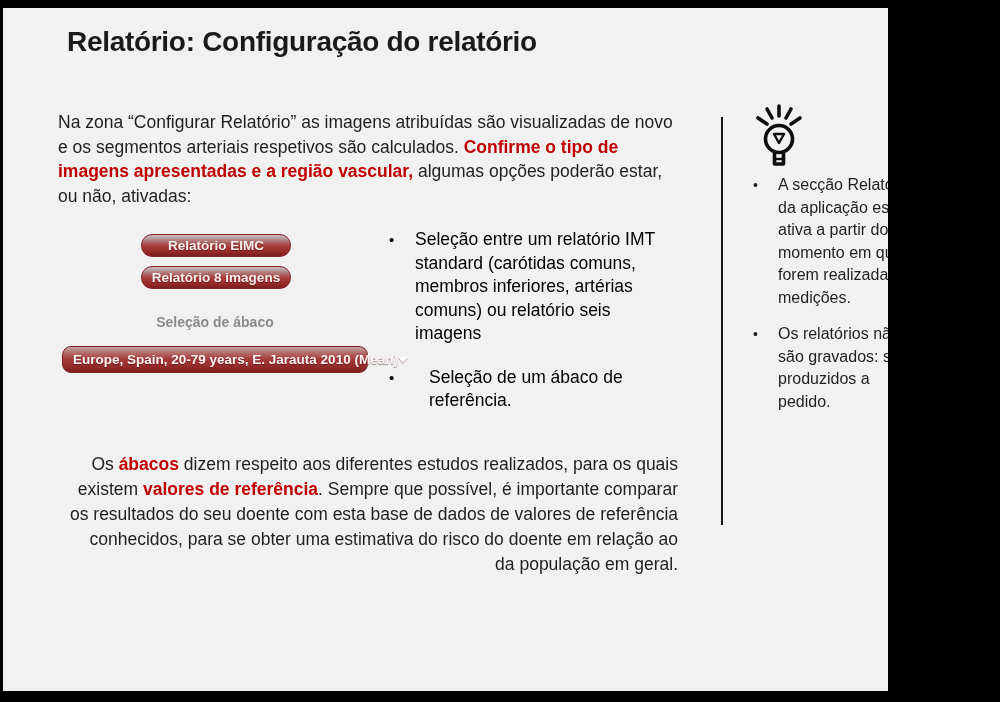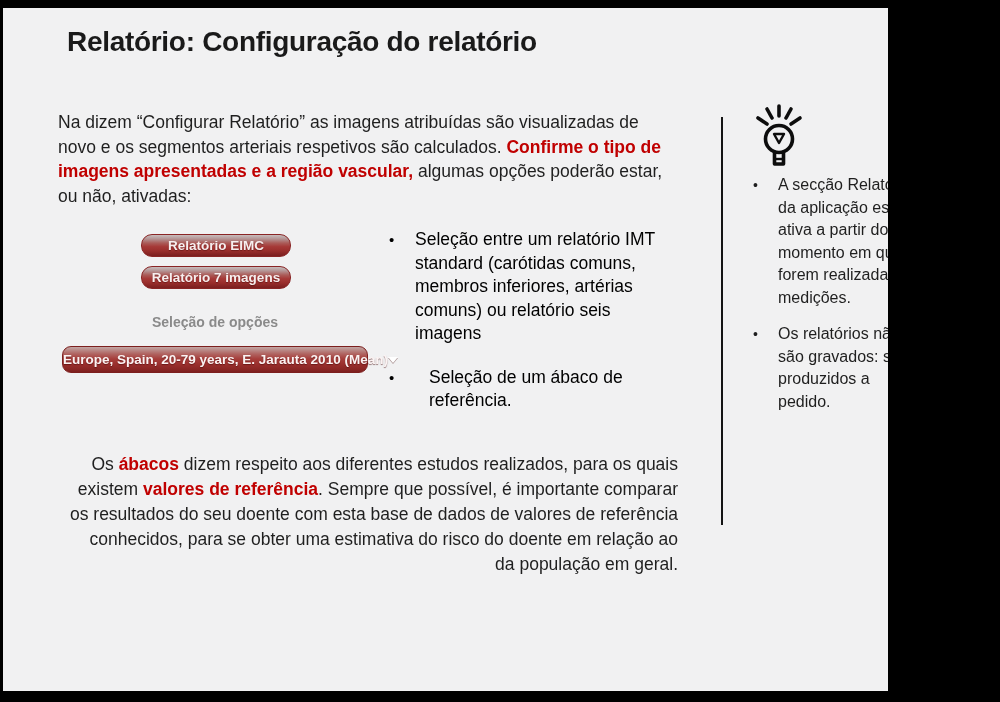--- a/index.html
+++ b/index.html
@@ -52,21 +52,21 @@
   }
 
   .dropdown {
     position:absolute; left:62px; top:346px; width:306px; height:27px;
     border:1px solid #7d1f1e; border-radius:9px;
     background: linear-gradient(to bottom,
       #c2a7a5 0%, #b06360 28%, #a63d3a 48%, #9a2f2d 70%, #872523 92%, #7c201f 100%);
     display:flex; align-items:center; cursor:pointer;
   }
   .dropdown-text {
-    flex:1; 
+    flex:1; padding-left:10px;
     color:#fbf3f3; font-size:13.5px; font-weight:bold;
     text-shadow:0 1px 1px rgba(60,0,0,0.5);
     white-space:nowrap;
   }
   .dropdown-sep {
     width:1px; height:19px; background:rgba(255,255,255,0.45);
     box-shadow:-1px 0 0 rgba(90,10,10,0.5);
   }
   .dropdown-arrow {
     width:29px; display:flex; align-items:center; justify-content:center;
@@ -115,28 +115,28 @@
 <body>
 
 <div class="slide">
   <div class="frame-top"></div>
   <div class="frame-bottom"></div>
   <div class="frame-left"></div>
   <div class="frame-right"></div>
 
   <h1 class="title">Relatório: Configuração do relatório</h1>
 
-  <p class="intro"><span>Na dizem “Configurar Relatório” as imagens atribuídas são visualizadas de novo e os segmentos arteriais respetivos são calculados. </span><span class="red-bold">Confirme o tipo de imagens apresentadas e a região vascular,</span><span> algumas opções poderão estar, ou não, ativadas:</span></p>
+  <p class="intro"><span>Na zona “Configurar Relatório” as imagens atribuídas são visualizadas de novo e os segmentos arteriais respetivos são calculados. </span><span class="red-bold">Confirme o tipo de imagens apresentadas e a região vascular,</span><span> algumas opções poderão estar, ou não, ativadas:</span></p>
 
   <div class="btn-stack">
     <button class="glossy-btn">Relatório EIMC</button>
-    <button class="glossy-btn">Relatório 7 imagens</button>
+    <button class="glossy-btn">Relatório 8 imagens</button>
   </div>
 
-  <div class="abacus-label">Seleção de opções</div>
+  <div class="abacus-label">Seleção de ábaco</div>
 
   <div class="dropdown">
     <span class="dropdown-text">Europe, Spain, 20-79 years, E. Jarauta 2010 (Mean)</span>
     <span class="dropdown-sep"></span>
     <span class="dropdown-arrow">
       <span class="tri"></span>
     </span>
   </div>
 
   <div class="feature-bullets">

